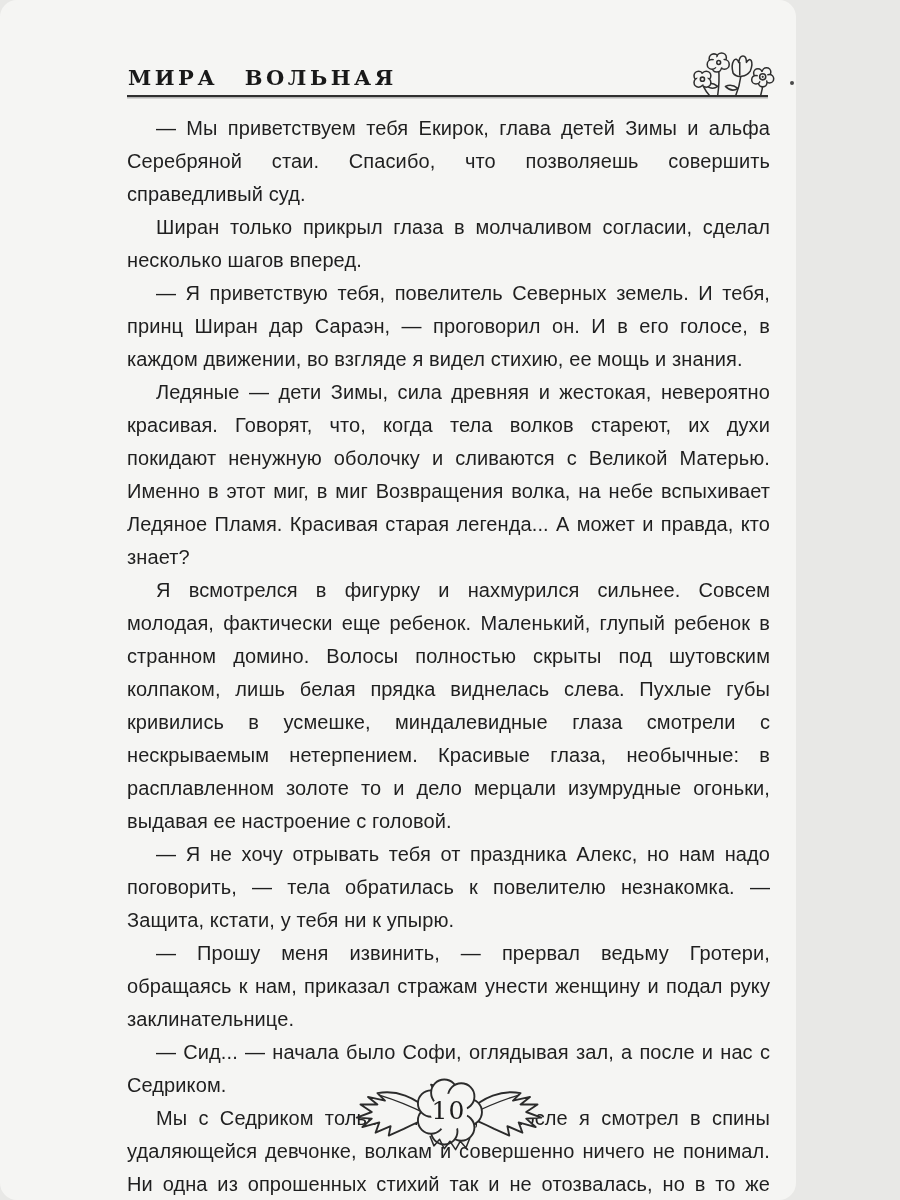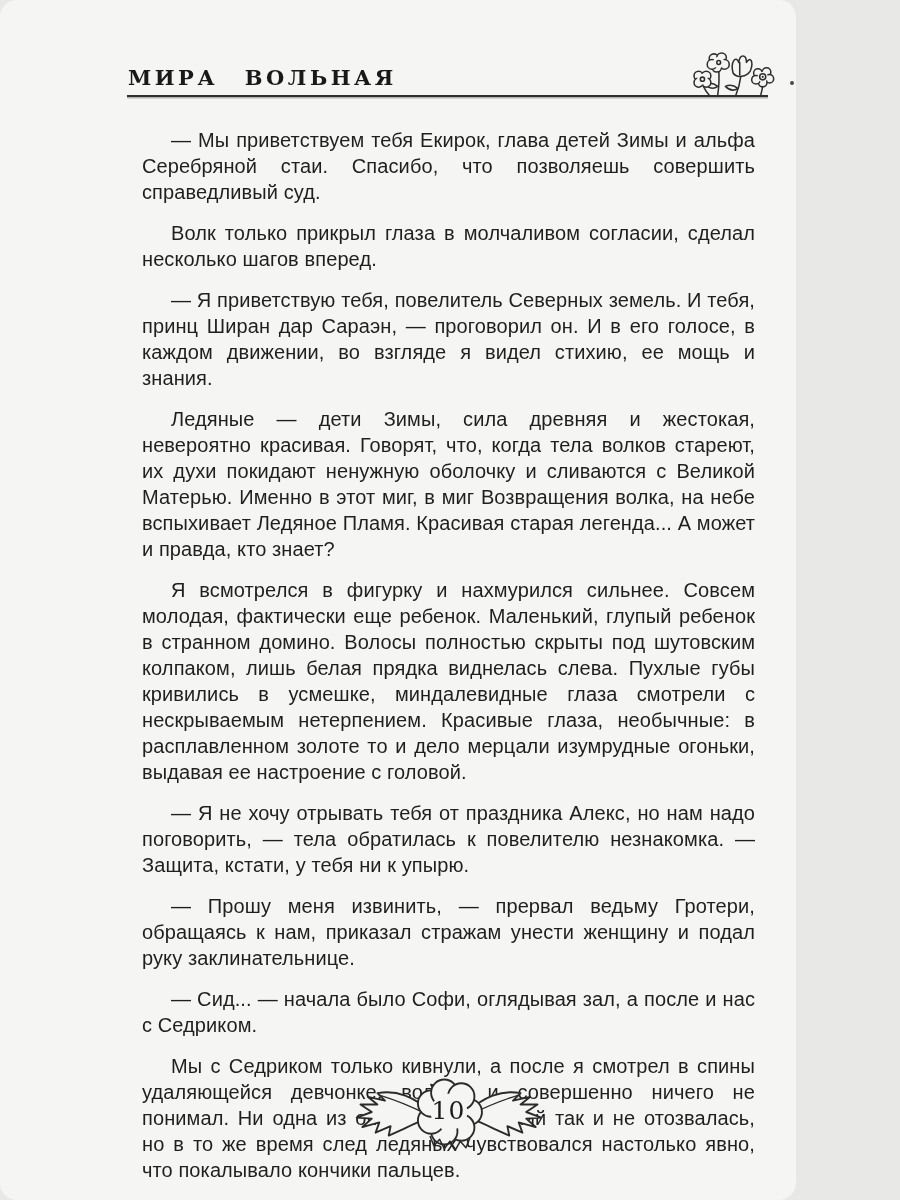--- a/index.html
+++ b/index.html
@@ -33,25 +33,25 @@
   .flowers{position:absolute;left:690px;top:50px;}
   .speck{
     position:absolute;left:790px;top:81px;
     width:4px;height:4px;border-radius:50%;background:#4a4a4a;
   }
   
   .page-body{
     position:absolute;left:127px;top:112px;width:643px;
   }
   .page-body p{
-    margin:15px;
+    margin:0;
     text-align:justify;
     text-indent:29px;
     font-size:20px;
-    line-height:26px;
+    line-height:33px;
     letter-spacing:0.1px;
     hyphens:auto;
   }
   
   .page-footer{
     position:absolute;left:127px;top:1064px;width:643px;
     display:flex;justify-content:center;
   }
   .folio-ornament{position:relative;width:226px;height:96px;}
   .folio-ornament svg{display:block;}
@@ -116,21 +116,21 @@
       <circle cx="76" cy="28" r="5.4" fill="#f5f5f3" stroke="none"></circle>
       <circle cx="76" cy="28" r="3.2"></circle>
       <circle cx="76" cy="28" r="1.1" fill="#2e2e2e" stroke="none"></circle>
     </g>
   </svg>
 
   <span class="speck"></span>
 
   <main class="page-body">
     <p>— Мы приветствуем тебя Екирок, глава детей Зимы и альфа Серебряной стаи. Спасибо, что позволяешь совершить справедливый суд.</p>
-    <p>Волк только прикрыл глаза в молчаливом согласии, сделал несколько шагов вперед.</p>
+    <p>Ширан только прикрыл глаза в молчаливом согласии, сделал несколько шагов вперед.</p>
     <p>— Я приветствую тебя, повелитель Северных земель. И тебя, принц Ширан дар Сараэн, — проговорил он. И в его голосе, в каждом движении, во взгляде я видел стихию, ее мощь и знания.</p>
     <p>Ледяные — дети Зимы, сила древняя и жестокая, невероятно красивая. Говорят, что, когда тела волков стареют, их духи покидают ненужную оболочку и сливаются с Великой Матерью. Именно в этот миг, в миг Возвращения волка, на небе вспыхивает Ледяное Пламя. Красивая старая легенда... А может и правда, кто знает?</p>
     <p>Я всмотрелся в фигурку и нахмурился сильнее. Совсем молодая, фактически еще ребенок. Маленький, глупый ребенок в странном домино. Волосы полностью скрыты под шутовским колпаком, лишь белая прядка виднелась слева. Пухлые губы кривились в усмешке, миндалевидные глаза смотрели с нескрываемым нетерпением. Красивые глаза, необычные: в расплавленном золоте то и дело мерцали изумрудные огоньки, выдавая ее настроение с головой.</p>
     <p>— Я не хочу отрывать тебя от праздника Алекс, но нам надо поговорить, — тела обратилась к повелителю незнакомка. — Защита, кстати, у тебя ни к упырю.</p>
     <p>— Прошу меня извинить, — прервал ведьму Гротери, обращаясь к нам, приказал стражам унести женщину и подал руку заклинательнице.</p>
     <p>— Сид... — начала было Софи, оглядывая зал, а после и нас с Седриком.</p>
     <p>Мы с Седриком только кивнули, а после я смотрел в спины удаляющейся девчонке, волкам и совершенно ничего не понимал. Ни одна из опрошенных стихий так и не отозвалась, но в то же время след ледяных чувствовался настолько явно, что покалывало кончики пальцев.</p>
   </main>
 
   <footer class="page-footer">

